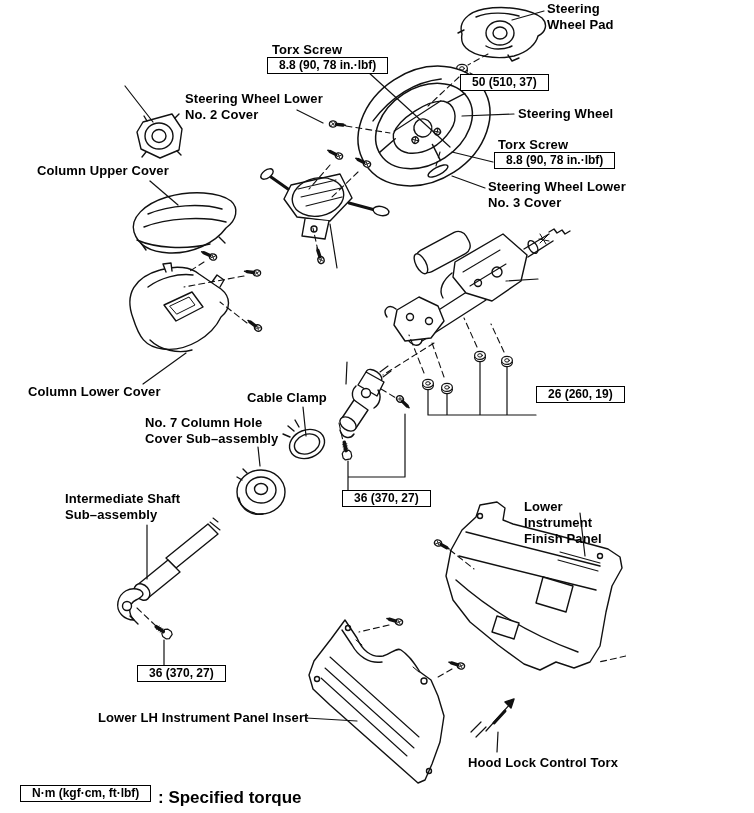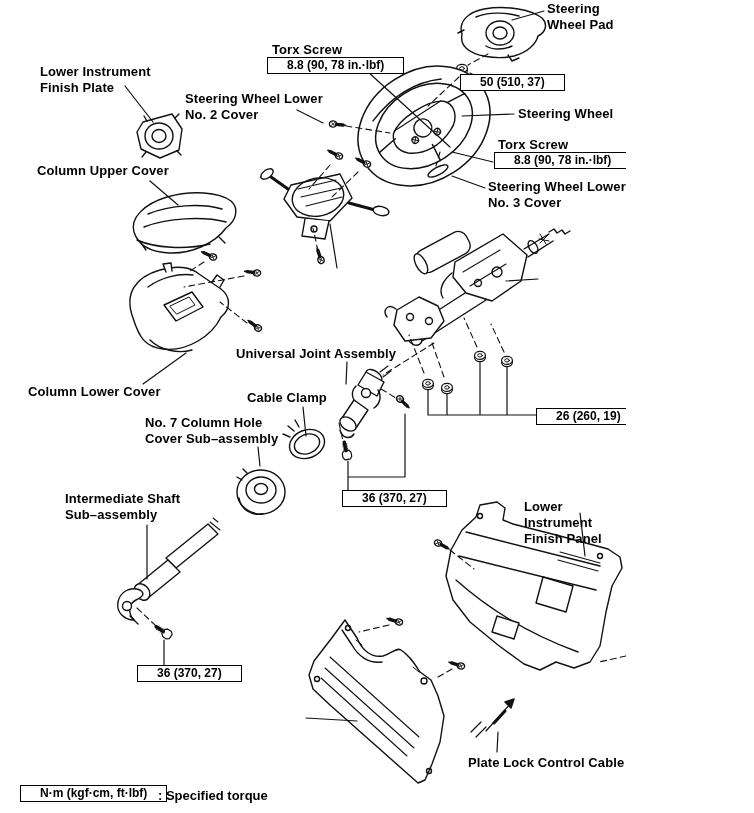--- a/index.html
+++ b/index.html
@@ -2,22 +2,22 @@
 <html><head>
 <meta charset="utf-8">
 <style>
   html,body{margin:0;padding:0;background:#fff;}
   .stage{position:relative;width:626px;height:813px;background:#ffffff;
          font-family:"Liberation Sans",sans-serif;overflow:hidden;}
   .art{position:absolute;left:0;top:0;}
   .lbl{position:absolute;color:#000;font-size:13px;font-weight:bold;line-height:1.22;
        white-space:pre-line;letter-spacing:.1px;}
   .tq{position:absolute;color:#000;font-size:12px;font-weight:bold;border:1.7px solid #000;
-      background:#fff;padding:0 19px;line-height:15px;white-space:nowrap;}
-  .legend-note{position:absolute;color:#000;font-size:13px;font-weight:bold;white-space:nowrap;}
+      background:#fff;padding:0 11px;line-height:15px;white-space:nowrap;}
+  .legend-note{position:absolute;color:#000;font-size:17px;font-weight:bold;white-space:nowrap;}
 </style>
 </head>
 <body>
 
 <div class="stage">
 
   <svg class="art" width="754" height="813" viewBox="0 0 754 813" fill="none" stroke="#111" stroke-width="1.4" stroke-linecap="round" stroke-linejoin="round">
 
     <defs>
       <g id="g-screw">
@@ -255,43 +255,41 @@
       <use href="#g-screw" transform="translate(438,543) rotate(28)"></use>
       <use href="#g-screw" transform="translate(639,653) rotate(172)"></use>
       <use href="#g-screw" transform="translate(399,622) rotate(196)"></use>
       <use href="#g-screw" transform="translate(461,666) rotate(198)"></use>
       <use href="#g-bolt" transform="translate(347,455) rotate(258)"></use>
       <use href="#g-bolt" transform="translate(167,634) rotate(214)"></use>
     </g>
   </svg>
 
   <div class="lbl" style="left:547px;top:1px">Steering Wheel Pad</div>
-  <div class="lbl" style="left:40px;top:64px">Lower Instrument
-Finish Plate</div>
   <div class="lbl" style="left:272px;top:42px">Torx Screw</div>
   <div class="lbl" style="left:185px;top:91px">Steering Wheel Lower
 No. 2 Cover</div>
   <div class="lbl" style="left:518px;top:106px">Steering Wheel</div>
   <div class="lbl" style="left:498px;top:137px">Torx Screw</div>
   <div class="lbl" style="left:488px;top:179px">Steering Wheel Lower
 No. 3 Cover</div>
   <div class="lbl" style="left:37px;top:163px">Column Upper Cover</div>
   <div class="lbl" style="left:28px;top:384px">Column Lower Cover</div>
-  <div class="lbl" style="left:236px;top:346px">Universal Joint Assembly</div>
   <div class="lbl" style="left:247px;top:390px">Cable Clamp</div>
   <div class="lbl" style="left:145px;top:415px">No. 7 Column Hole
 Cover Sub–assembly</div>
   <div class="lbl" style="left:65px;top:491px">Intermediate Shaft
 Sub–assembly</div>
   <div class="lbl" style="left:524px;top:499px">Lower Instrument Finish Panel</div>
-  <div class="lbl" style="left:468px;top:755px">Plate Lock Control Cable</div>
+  <div class="lbl" style="left:98px;top:710px">Lower LH Instrument Panel Insert</div>
+  <div class="lbl" style="left:468px;top:755px">Hood Lock Control Torx</div>
 
   <div class="tq" style="left:267px;top:57px">8.8 (90, 78 in.·lbf)</div>
   <div class="tq" style="left:460px;top:74px">50 (510, 37)</div>
   <div class="tq" style="left:494px;top:152px">8.8 (90, 78 in.·lbf)</div>
-  <div class="tq" style="left:536px;top:408px">26 (260, 19)</div>
+  <div class="tq" style="left:536px;top:386px">26 (260, 19)</div>
   <div class="tq" style="left:342px;top:490px">36 (370, 27)</div>
   <div class="tq" style="left:137px;top:665px">36 (370, 27)</div>
 
   <div class="tq" style="left:20px;top:785px">N·m (kgf·cm, ft·lbf)</div>
   <div class="legend-note" style="left:158px;top:788px">: Specified torque</div>
 
 </div>
 
 </body></html>

